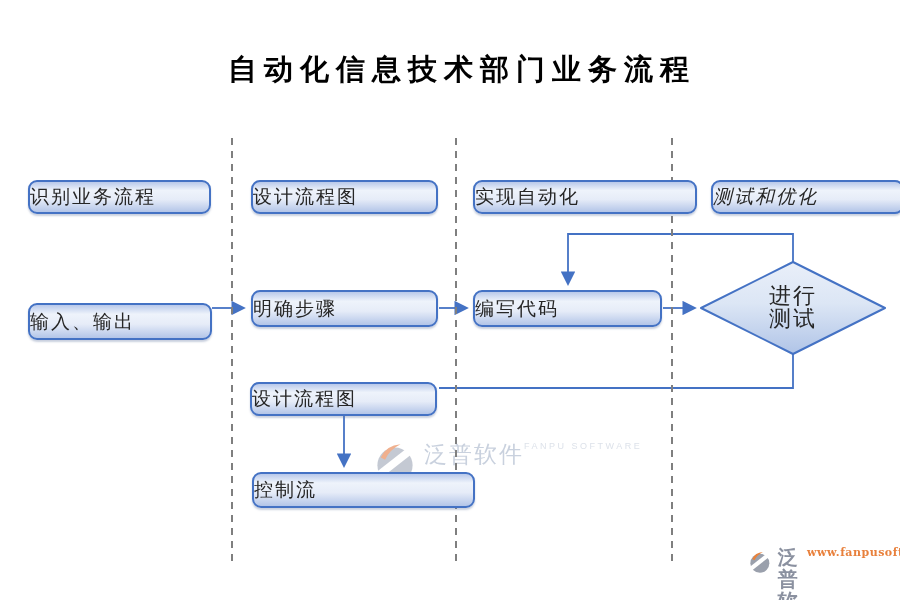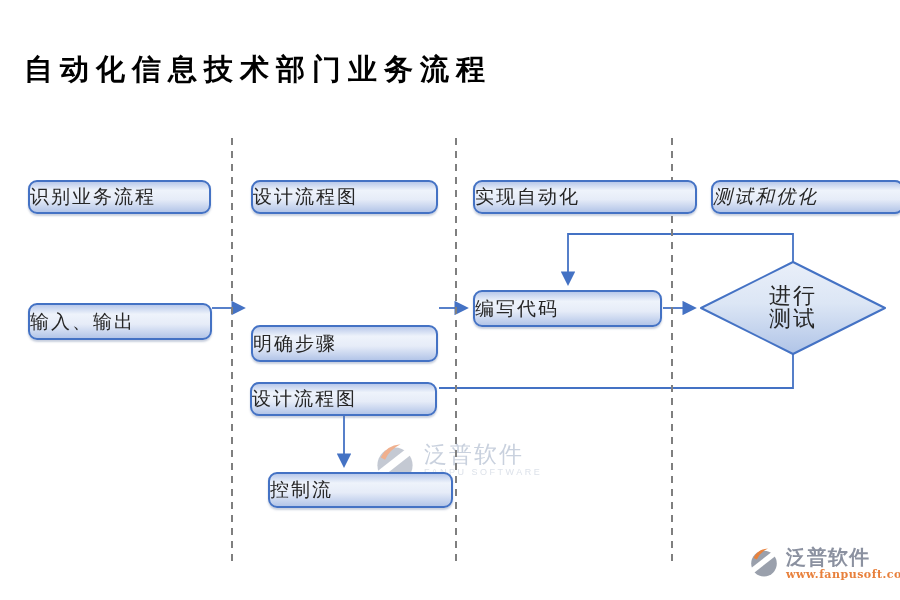--- a/index.html
+++ b/index.html
@@ -8,21 +8,21 @@
     --lane-divider:#7f7f7f;
     --node-text:#262626;
     --title-text:#000000;
     --corner-url:#e8803c;
   }
   *{margin:0;padding:0;box-sizing:border-box;}
   html,body{width:900px;height:600px;background:#ffffff;overflow:hidden;}
   #canvas{position:relative;width:900px;height:600px;background:#ffffff;
     font-family:"DejaVu Serif","Liberation Serif",serif;}
 
-  .title{position:absolute;left:24px;right:0;top:50px;text-align:left;
+  .title{position:absolute;left:24px;right:0;top:50px;text-align:center;
     font-size:29px;font-weight:bold;letter-spacing:7px;color:var(--title-text);
     font-family:Liberation Sans, sans-serif;white-space:nowrap;}
 
   .lane{position:absolute;top:138px;height:424px;width:2px;z-index:3;
     background:repeating-linear-gradient(180deg,var(--lane-divider) 0 7px,transparent 7px 13px);}
 
   .node{position:absolute;display:flex;align-items:center;
     border:2px solid var(--node-border);border-radius:9px;z-index:4;
     background:linear-gradient(180deg,#b9c9ea 0%,#eef3fb 28%,#e6ecf8 58%,#b3c5e8 100%);
     box-shadow:0 2px 2px rgba(100,120,160,.35);
@@ -31,21 +31,21 @@
   #connector-layer{position:absolute;left:0;top:0;z-index:2;}
   #connector-layer path.conn{stroke:var(--connector);stroke-width:1.8;fill:none;}
   #connector-layer polygon.diamond{fill:url(#diamondGrad);stroke:var(--connector);
     stroke-width:2;stroke-linejoin:round;}
   #arrowhead path{fill:var(--connector);}
 
   .diamond-label{position:absolute;left:743px;top:284px;width:100px;z-index:4;
     text-align:center;font-size:22px;line-height:23px;letter-spacing:2px;color:var(--node-text);}
 
   .wm{position:absolute;display:flex;align-items:flex-start;z-index:1;}
-  .wm .wm-text{display:flex;flex-direction:column;}
+  .wm .wm-text{display:flex;}
   .wm-center{left:372px;top:441px;}
   .wm-center .wm-brand{font-size:23px;letter-spacing:2px;color:#c9d1de;line-height:26px;}
   .wm-center .wm-sub{font-size:9px;letter-spacing:2.5px;color:#dde2ea;
     font-family:"Liberation Sans",sans-serif;}
   .wm-corner{left:748px;top:546px;}
   .wm-corner .wm-brand{font-size:20px;letter-spacing:1px;color:#8b91a0;line-height:22px;font-weight:bold;}
   .wm-corner .wm-sub{font-size:11px;font-weight:bold;color:var(--corner-url);
     letter-spacing:0.5px;}
   .wm .logo{margin-right:6px;}
 </style>
@@ -115,31 +115,31 @@
   <div class="node" style="left:473px;top:180px;width:224px;height:34px;">
     <span>实现自动化</span>
   </div>
   <div class="node" style="left:711px;top:180px;width:193px;height:34px;font-style:italic;">
     <span>测试和优化</span>
   </div>
 
   <div class="node" style="left:28px;top:290px;width:184px;height:37px;margin-top:13px;">
     <span>输入、输出</span>
   </div>
-  <div class="node" style="left:251px;top:290px;width:187px;height:37px;margin-top:35px;">
+  <div class="node" style="left:251px;top:290px;width:187px;height:37px;">
     <span>明确步骤</span>
   </div>
   <div class="node" style="left:473px;top:290px;width:189px;height:37px;">
     <span>编写代码</span>
   </div>
 
   <div class="node" style="left:250px;top:382px;width:187px;height:34px;">
     <span>设计流程图</span>
   </div>
-  <div class="node" style="left:268px;top:472px;width:185px;height:36px;">
+  <div class="node" style="left:252px;top:472px;width:223px;height:36px;">
     <span>控制流</span>
   </div>
 
   <div class="diamond-label">
     <div>进行</div>
     <div>测试</div>
   </div>
 
 </div>
 

